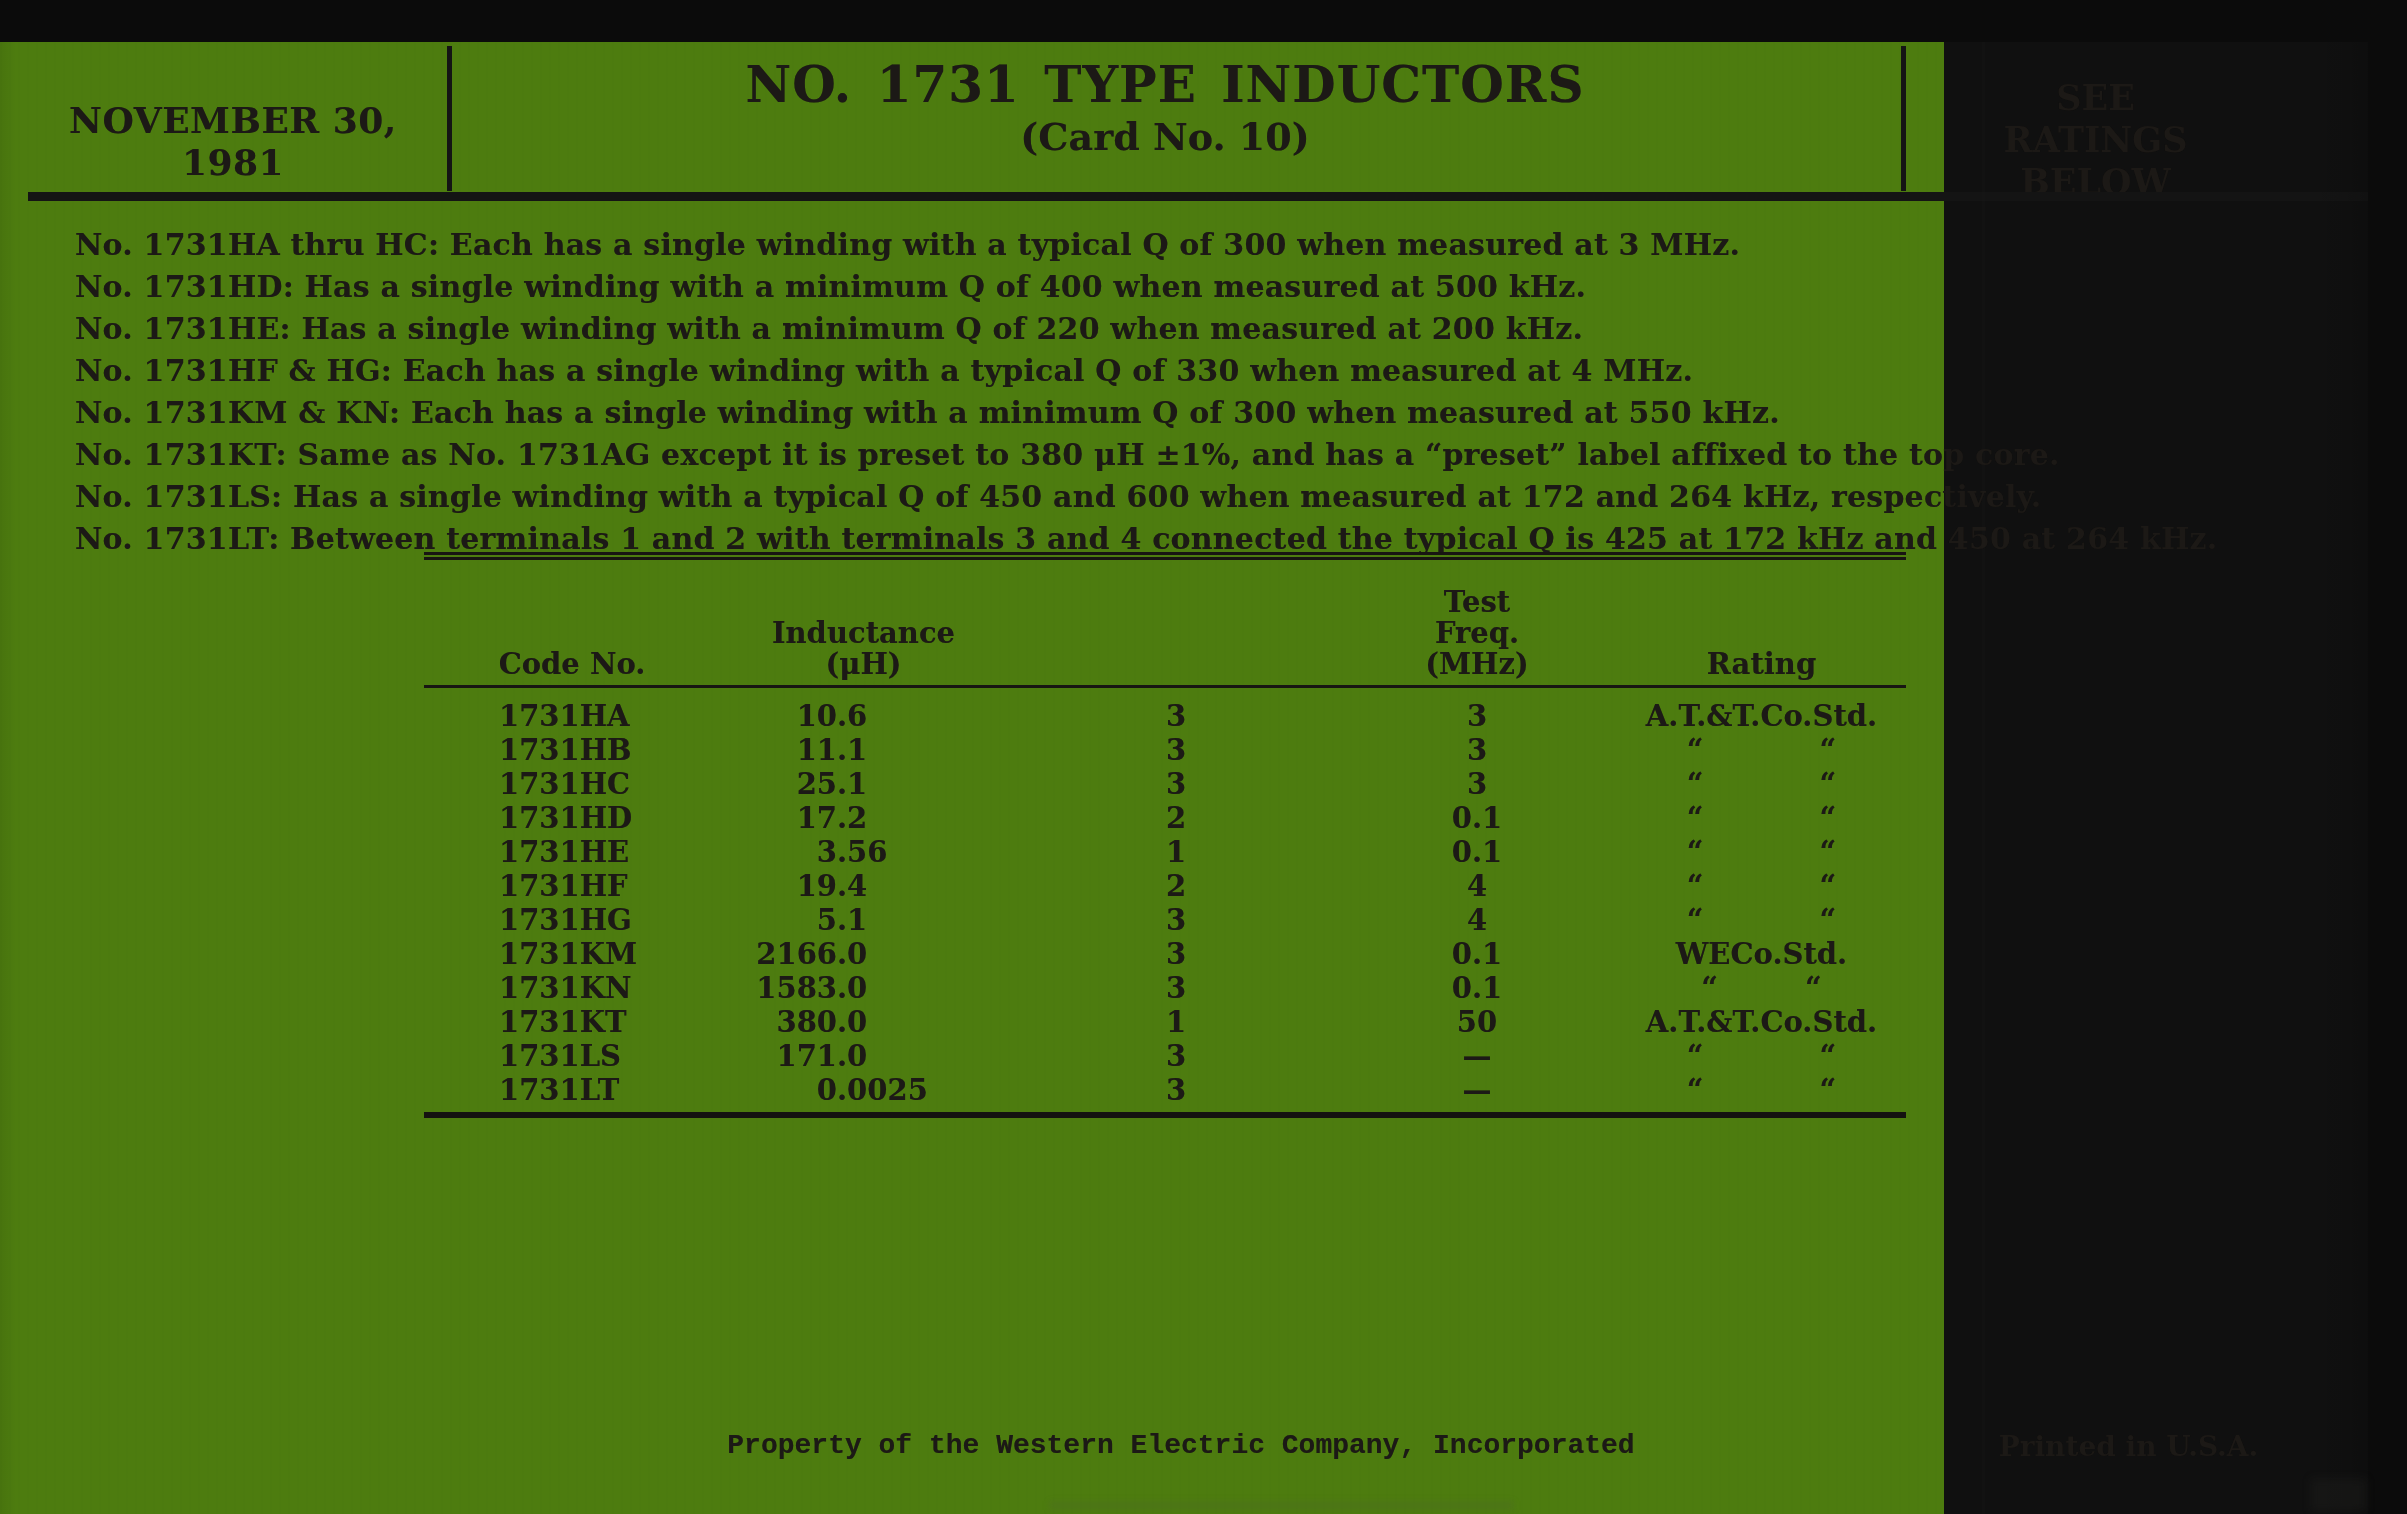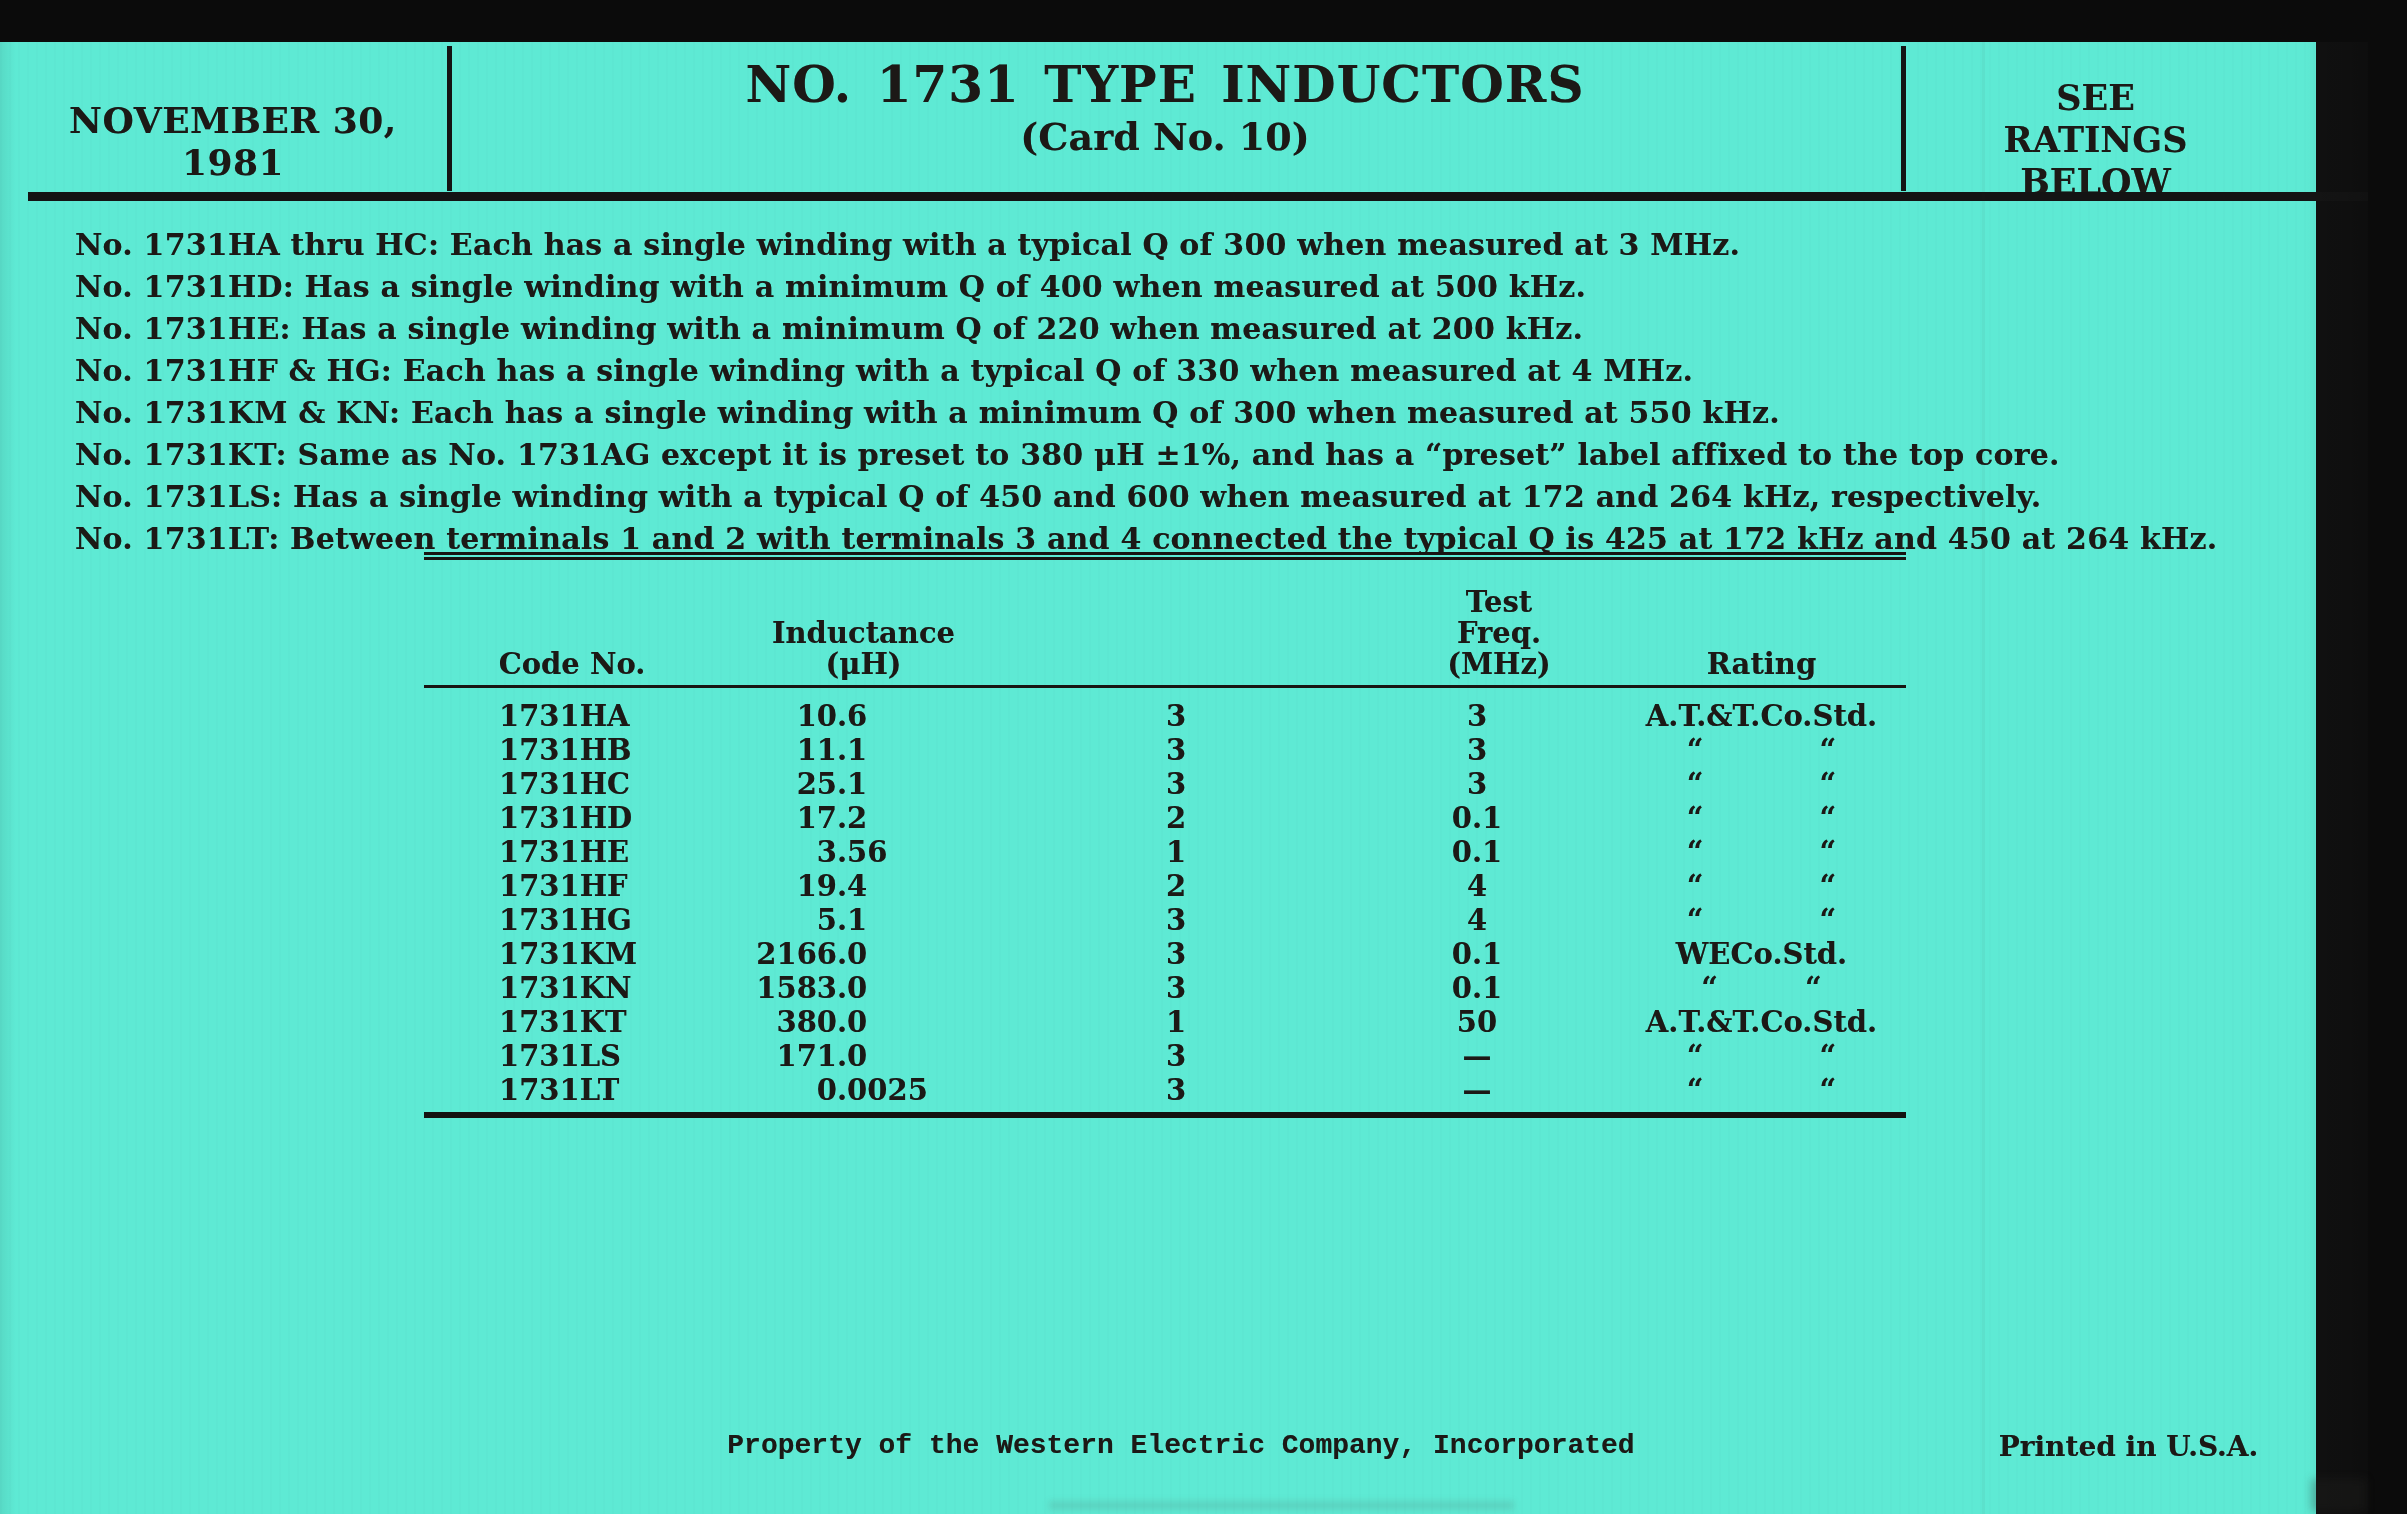--- a/index.html
+++ b/index.html
@@ -3,22 +3,22 @@
 <meta charset="utf-8">
 <style>
   html,body{margin:0;padding:0;}
   body{
     width:2408px;height:1515px;position:relative;overflow:hidden;
     background:#101010;
     font-family:"DejaVu Serif","Liberation Serif",serif;
     font-weight:700;color:#1c1916;
   }
   .paper{
-    position:absolute;left:0;top:0;width:2316px;height:1515px;
-    background:#5eead4;
+    position:absolute;left:0;top:0;width:1944px;height:1515px;
+    background:#4d7c0f;
     text-shadow:0 0 0.5px rgba(20,15,10,.4);
   }
   .paper::before{
     content:"";position:absolute;inset:0;pointer-events:none;
     background:repeating-linear-gradient(90deg, rgba(0,0,0,.012) 0 2px, rgba(0,0,0,0) 2px 9px);
   }
   .topbar{position:absolute;left:0;top:0;width:2408px;height:42px;background:#0b0b0b;}
   .rightbar{position:absolute;left:2368px;top:0;width:40px;height:1515px;background:#0b0b0b;}
   .edgezone{position:absolute;left:2303px;top:42px;width:65px;height:1473px;
     background:linear-gradient(90deg, rgba(0,0,0,0) 0%, rgba(0,0,0,.05) 60%, rgba(0,0,0,.16) 100%);}
@@ -45,21 +45,21 @@
   
   .dtable{position:absolute;left:424px;top:552px;width:1482px;height:572px;font-size:29px;}
   .rule-top{position:absolute;left:0;top:0;width:100%;height:8px;
     border-top:3px solid #181512;border-bottom:3px solid #181512;box-sizing:border-box;}
   .rule-mid{position:absolute;left:0;top:133px;width:100%;height:3px;background:#181512;}
   .rule-bot{position:absolute;left:0;top:560px;width:100%;height:6px;background:#141210;}
   .hcell{position:absolute;bottom:444px;text-align:center;line-height:31px;}
   .h-code{left:26px;width:244px;}
   .h-ind{left:291px;width:297px;}
   .h-adj{left:653px;width:198px;}
-  .h-freq{left:976px;width:198px;}
+  .h-freq{left:954px;width:198px;}
   .h-rate{left:1189px;width:297px;}
   .rows{position:absolute;left:0;top:147px;width:100%;}
   .trow{position:relative;height:34px;}
   .tc{position:absolute;top:0;line-height:34px;white-space:pre;}
   .c-code{left:75px;width:218px;text-align:left;}
   .c-ind{left:165px;width:347px;display:flex;}
   .ind-int{display:inline-block;width:248px;text-align:right;}
   .ind-frac{display:inline-block;width:99px;text-align:left;}
   .c-adj{left:653px;width:198px;text-align:center;}
   .c-freq{left:954px;width:198px;text-align:center;}

